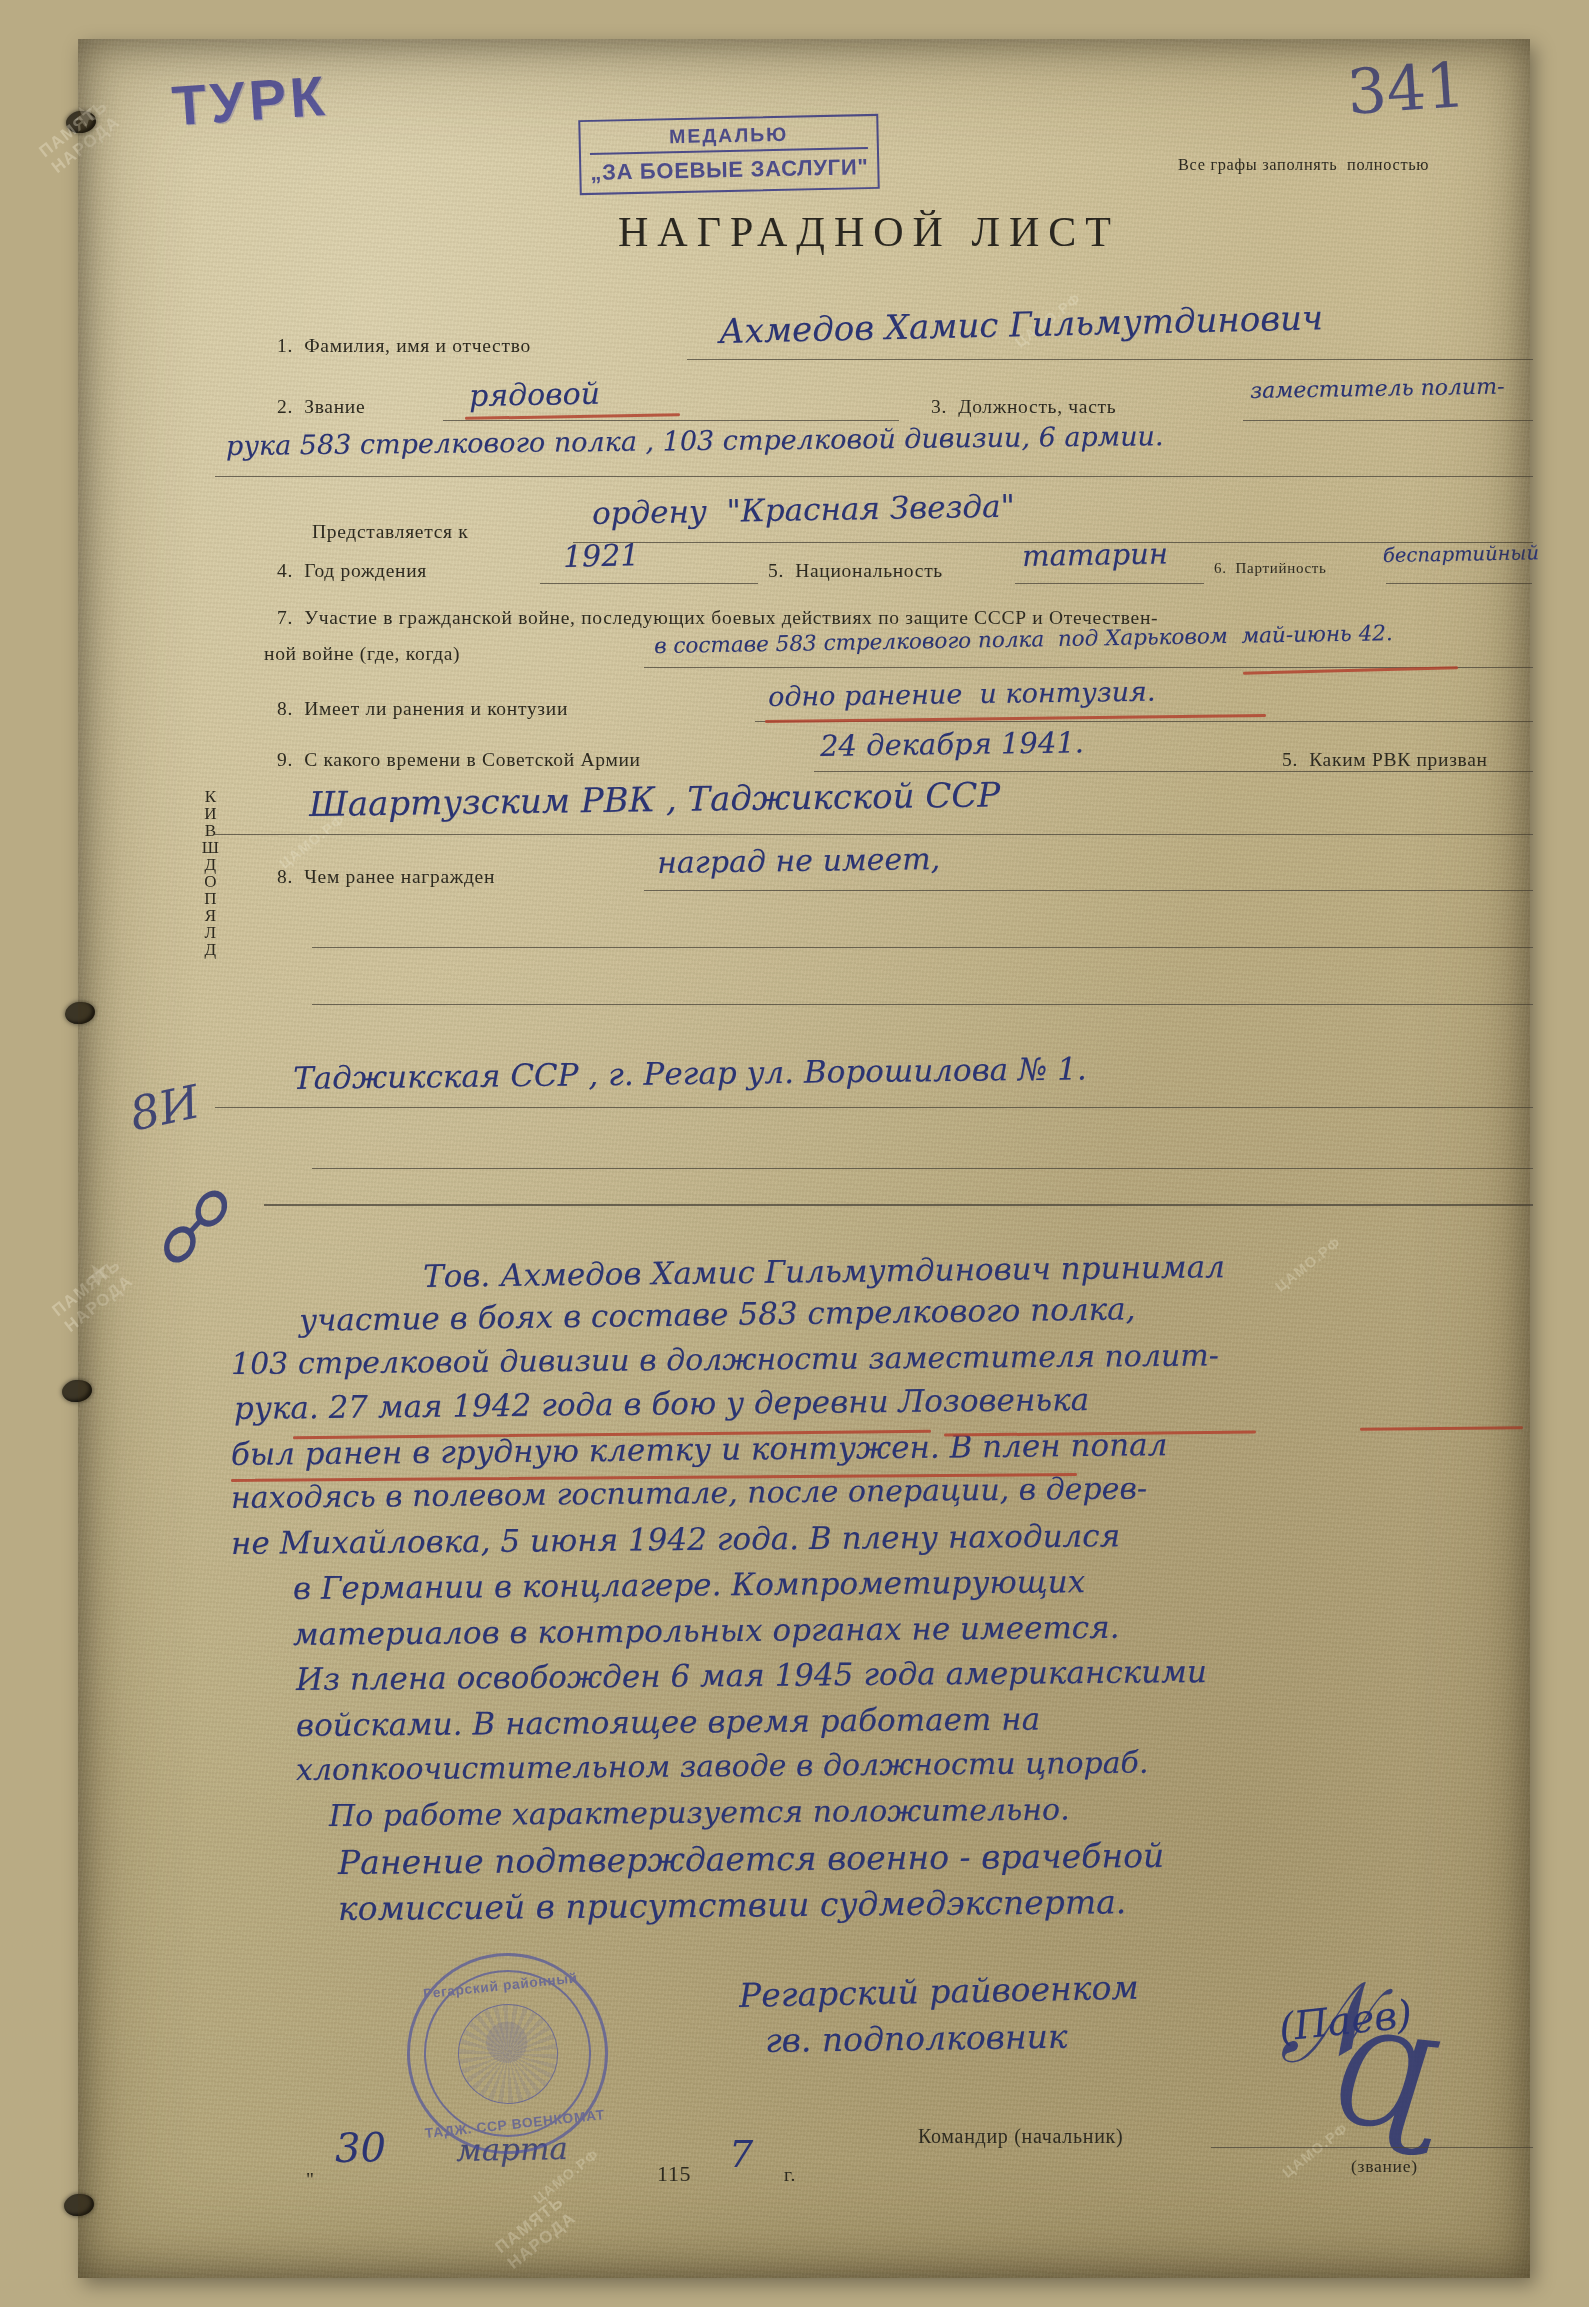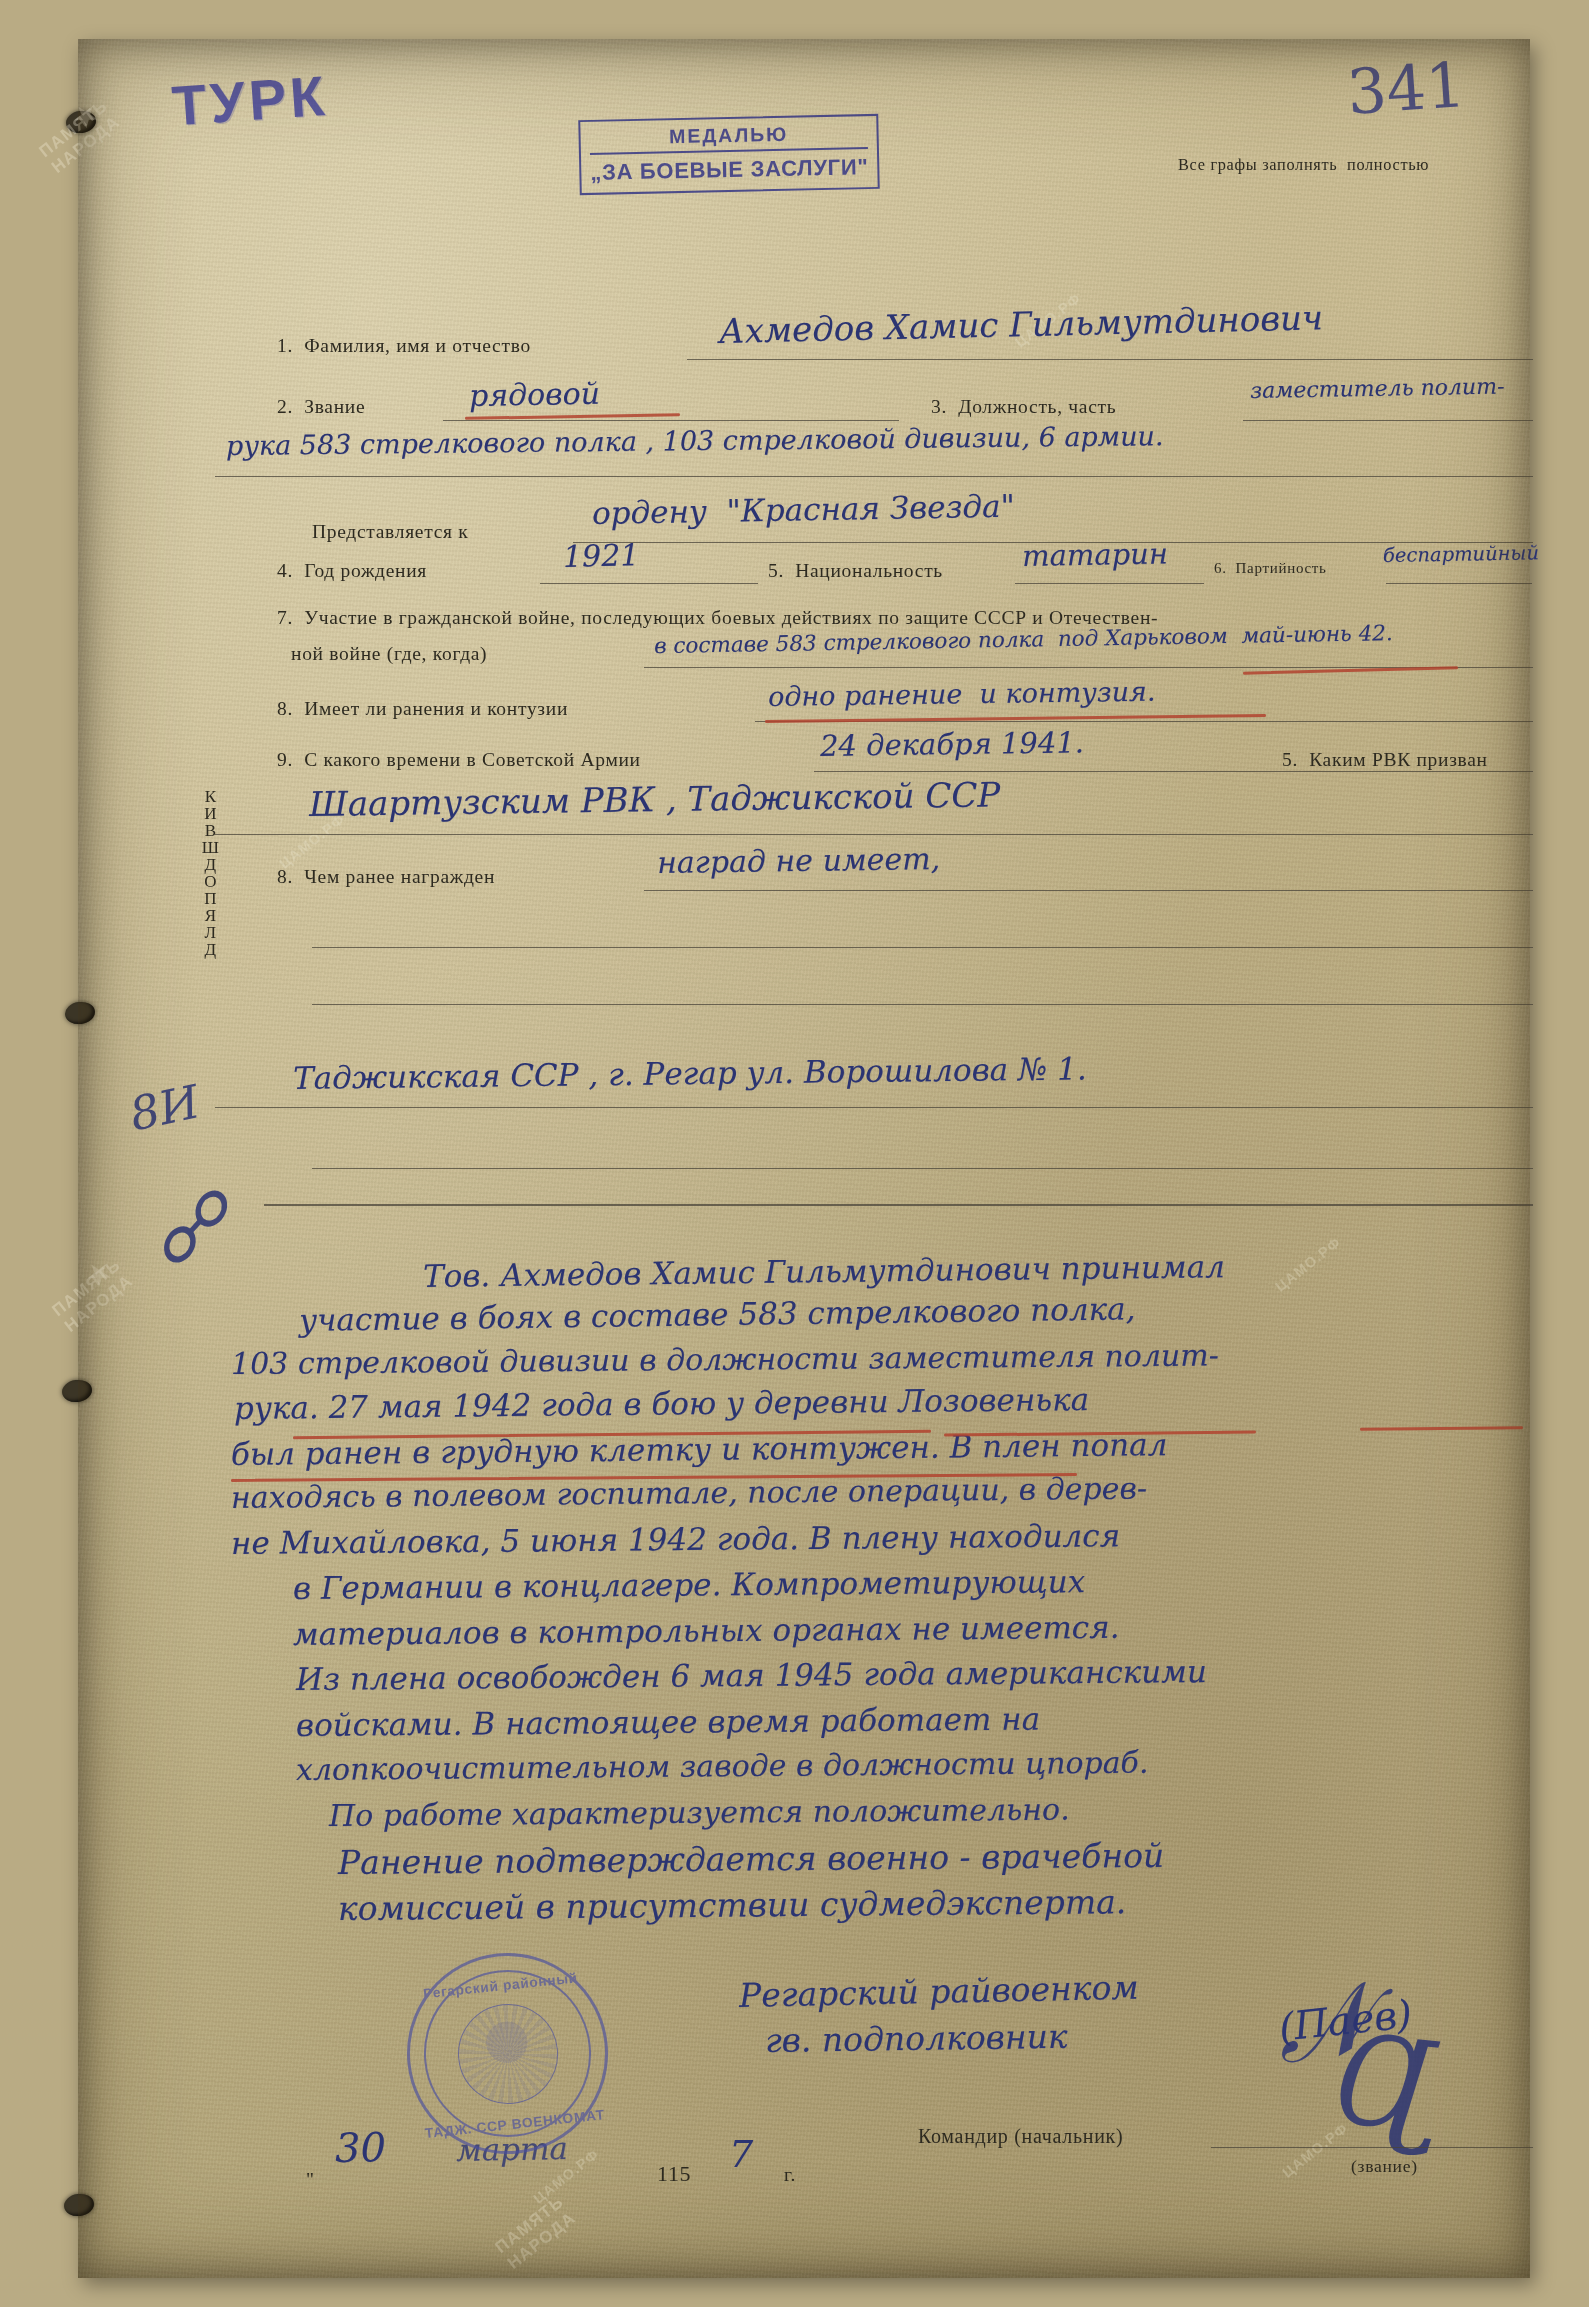--- a/index.html
+++ b/index.html
@@ -240,20 +240,21 @@
 
     <div class="stamp-turk" style="left:94px; top:29px;">ТУРК</div>
 
     <div class="stamp-medal" style="left:501px; top:78px;">
       <div class="l1">МЕДАЛЬЮ</div>
       <div class="l2">„ЗА БОЕВЫЕ ЗАСЛУГИ"</div>
     </div>
 
     <div class="print" style="left:1100px; top:116px; font-size:16.3px;">Все графы заполнять  полностью</div>
 
+    <div class="title-big" style="left:540px; top:169px;">НАГРАДНОЙ ЛИСТ</div>
 
     <div class="vert" style="left:120px; top:749px;">
       <span>К</span>
         <span>И</span>
         <span>В</span>
         <span>Ш</span>
         <span>Д</span>
         <span>О</span>
         <span>П</span>
         <span></span>
@@ -290,21 +291,21 @@
 
     <div class="print" style="left:690px; top:521px; font-size:19.5px;">5.  Национальность</div>
     <div class="rule" style="left:937px; top:544px; width:189px;"></div>
     <div class="hand" style="left:944px; top:500px; font-size:29px; transform:rotate(-1deg);">татарин</div>
 
     <div class="print" style="left:1136px; top:521px; font-size:15px;">6.  Партийность</div>
     <div class="rule" style="left:1308px; top:544px; width:146px;"></div>
     <div class="hand" style="left:1305px; top:505px; font-size:19.5px; transform:rotate(-1deg);">беспартийный</div>
 
     <div class="print" style="left:199px; top:568px; font-size:19.5px;">7.  Участие в гражданской войне, последующих боевых действиях по защите СССР и Отечествен-</div>
-    <div class="print" style="left:213px; top:604px; font-size:19.5px;">ной войне (где, когда)</div>
+    <div class="print" style="left:186px; top:604px; font-size:19.5px;">ной войне (где, когда)</div>
     <div class="rule" style="left:566px; top:628px; width:889px;"></div>
     <div class="hand" style="left:576px; top:594px; font-size:21.5px; transform:rotate(-1deg);">в составе 583 стрелкового полка  под Харьковом  май-июнь 42.</div>
     <div class="redline" style="left:1165px; top:630px; width:215px; transform:rotate(-1.5deg);"></div>
 
     <div class="print" style="left:199px; top:659px; font-size:19.5px;">8.  Имеет ли ранения и контузии</div>
     <div class="rule" style="left:677px; top:682px; width:778px;"></div>
     <div class="hand" style="left:690px; top:642px; font-size:27px; transform:rotate(-0.8deg);">одно ранение  и контузия.</div>
     <div class="redline" style="left:687px; top:678px; width:501px; transform:rotate(-0.7deg);"></div>
 
     <div class="print" style="left:199px; top:710px; font-size:19.5px;">9.  С какого времени в Советской Армии</div>

